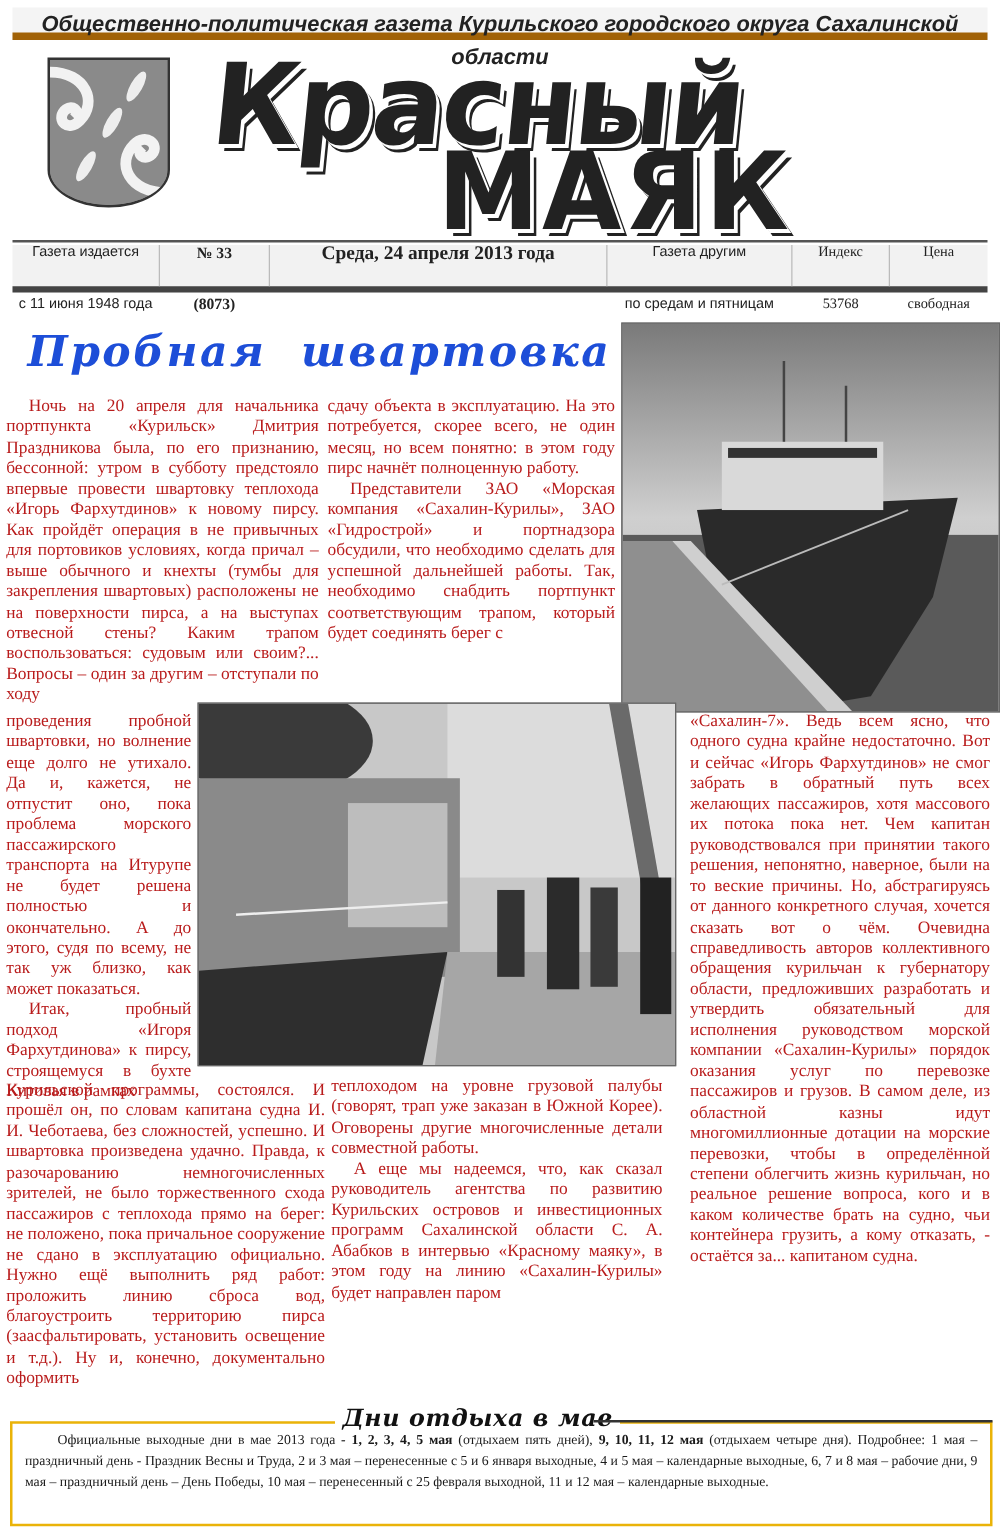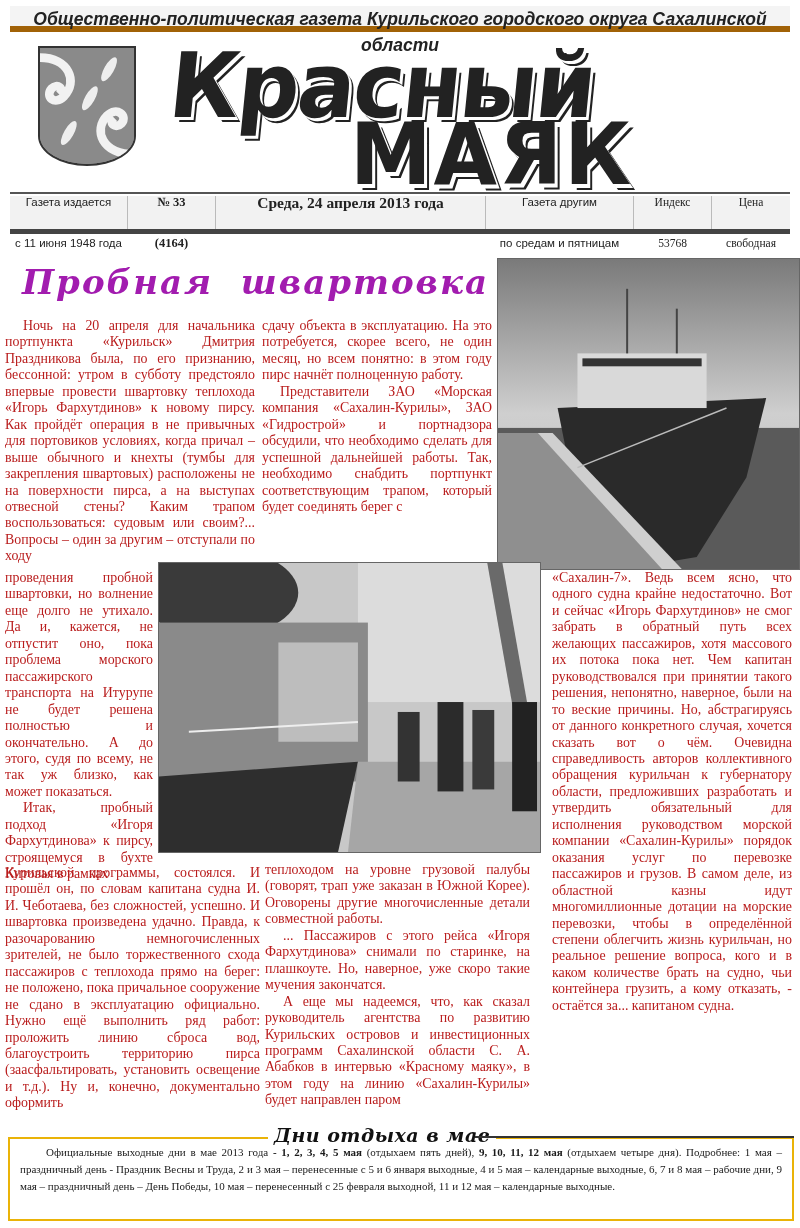--- a/index.html
+++ b/index.html
@@ -51,21 +51,21 @@
     font-family: "Liberation Sans", sans-serif; font-size: 11.5px; line-height: 13px; color: #222; gap: 28px;
   }
   .infobar .cell:last-child { border-right: none; }
   .infobar .serif { font-family: "Liberation Serif", serif; }
   .infobar .date { font-family: "Liberation Serif", serif; font-weight: bold; font-size: 15.5px; }
   .infobar .num { font-family: "Liberation Serif", serif; font-weight: bold; font-size: 12.5px; }
 
   .headline {
     position: absolute; left: 22px; top: 262px; width: 470px;
     font-family: "DejaVu Serif", serif; font-style: italic; font-weight: bold;
-    font-size: 34px; line-height: 40px; letter-spacing: 2px; color: #a21caf;
+    font-size: 34px; line-height: 40px; letter-spacing: 2px; color: #1d4ed8;
     word-spacing: 14px;
   }
 
   .photo { position: absolute; background: #8d8d8d; overflow: hidden; border: 1px solid #666; }
   .photo svg { width: 100%; height: 100%; display: block; }
   .photo-ship { left: 497px; top: 258px; width: 303px; height: 312px; }
   .photo-deck { left: 158px; top: 562px; width: 383px; height: 291px; }
 
   .col { position: absolute; font-size: 13.9px; line-height: 16.45px; text-align: justify; color: #b91c1c; }
   .col p { text-indent: 18px; }
@@ -115,21 +115,21 @@
 </div>
 <div class="mast-rule"></div>
 
 <div class="infobar">
   <div class="cell" style="width:118px">
     <span>Газета издается</span>
     <span>с 11 июня 1948 года</span>
   </div>
   <div class="cell" style="width:88px">
     <span class="num">№ 33</span>
-    <span class="num">(4164)</span>
+    <span class="num">(8073)</span>
   </div>
   <div class="cell" style="width:270px">
     <span class="date">Среда, 24 апреля 2013 года</span>
   </div>
   <div class="cell" style="width:148px">
     <span>Газета другим</span>
     <span>по средам и пятницам</span>
   </div>
   <div class="cell serif" style="width:78px">
     <span class="serif">Индекс</span>
@@ -192,21 +192,20 @@
 </div>
 <div class="col col1b">
   <p class="noind">проведения пробной швартовки, но волнение еще долго не утихало. Да и, кажется, не отпустит оно, пока проблема морского пассажирского транспорта на Итурупе не будет решена полностью и окончательно. А до этого, судя по всему, не так уж близко, как может показаться.</p>
   <p>Итак, пробный подход «Игоря Фархутдинова» к пирсу, строящемуся в бухте Китовая в рамках</p>
 </div>
 <div class="col col1c">
   <p class="noind">Курильской программы, состоялся. И прошёл он, по словам капитана судна И. И. Чеботаева, без сложностей, успешно. И швартовка произведена удачно. Правда, к разочарованию немногочисленных зрителей, не было торжественного схода пассажиров с теплохода прямо на берег: не положено, пока причальное сооружение не сдано в эксплуатацию официально. Нужно ещё выполнить ряд работ: проложить линию сброса вод, благоустроить территорию пирса (заасфальтировать, установить освещение и т.д.). Ну и, конечно, документально оформить</p>
 </div>
 <div class="col col2b">
   <p class="noind">теплоходом на уровне грузовой палубы (говорят, трап уже заказан в Южной Корее). Оговорены другие многочисленные детали совместной работы.</p>
-  <p>... Пассажиров с этого рейса «Игоря Фархутдинова» снимали по старинке, на плашкоуте. Но, наверное, уже скоро такие мучения закончатся.</p>
   <p>А еще мы надеемся, что, как сказал руководитель агентства по развитию Курильских островов и инвестиционных программ Сахалинской области С. А. Абабков в интервью «Красному маяку», в этом году на линию «Сахалин-Курилы» будет направлен паром</p>
 </div>
 <div class="col col3">
   <p class="noind">«Сахалин-7». Ведь всем ясно, что одного судна крайне недостаточно. Вот и сейчас «Игорь Фархутдинов» не смог забрать в обратный путь всех желающих пассажиров, хотя массового их потока пока нет. Чем капитан руководствовался при принятии такого решения, непонятно, наверное, были на то веские причины. Но, абстрагируясь от данного конкретного случая, хочется сказать вот о чём. Очевидна справедливость авторов коллективного обращения курильчан к губернатору области, предложивших разработать и утвердить обязательный для исполнения руководством морской компании «Сахалин-Курилы» порядок оказания услуг по перевозке пассажиров и грузов. В самом деле, из областной казны идут многомиллионные дотации на морские перевозки, чтобы в определённой степени облегчить жизнь курильчан, но реальное решение вопроса, кого и в каком количестве брать на судно, чьи контейнера грузить, а кому отказать, - остаётся за... капитаном судна.</p>
 </div>
 
 <div class="box">
   <p><span>Официальные выходные дни в мае 2013 года</span> <b>- 1, 2, 3, 4, 5 мая</b><span> (отдыхаем пять дней), </span><b>9, 10, 11, 12 мая</b><span> (отдыхаем четыре дня). Подробнее: 1 мая – праздничный день - Праздник Весны и Труда, 2 и 3 мая – перенесенные с 5 и 6 января выходные, 4 и 5 мая – календарные выходные, 6, 7 и 8 мая – рабочие дни, 9 мая – праздничный день – День Победы, 10 мая – перенесенный с 25 февраля выходной, 11 и 12 мая – календарные выходные.</span></p>
 </div>
 <div class="box-title">Дни отдыха в мае</div>

